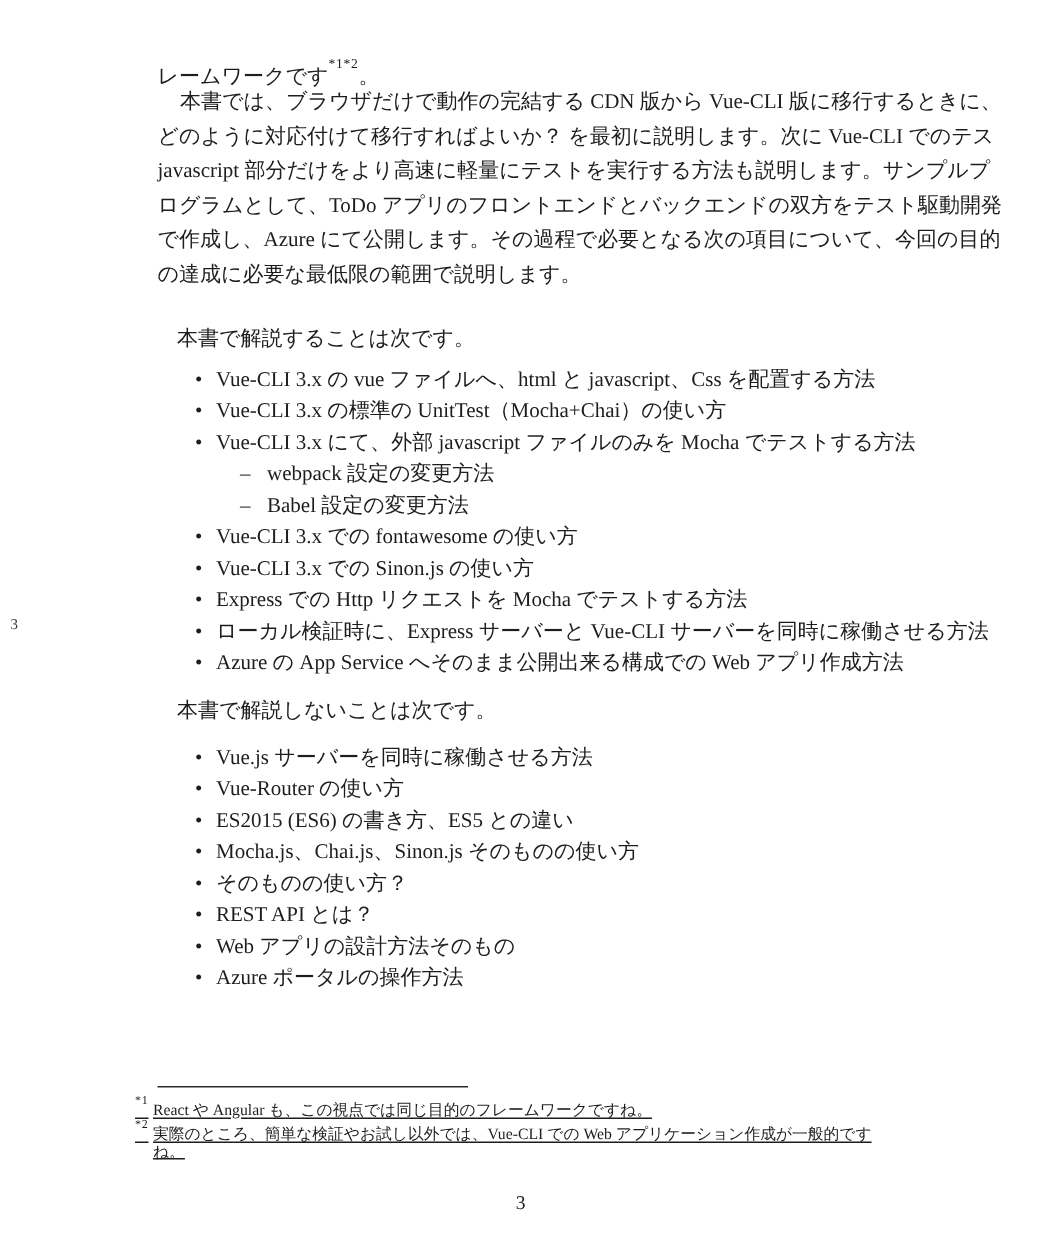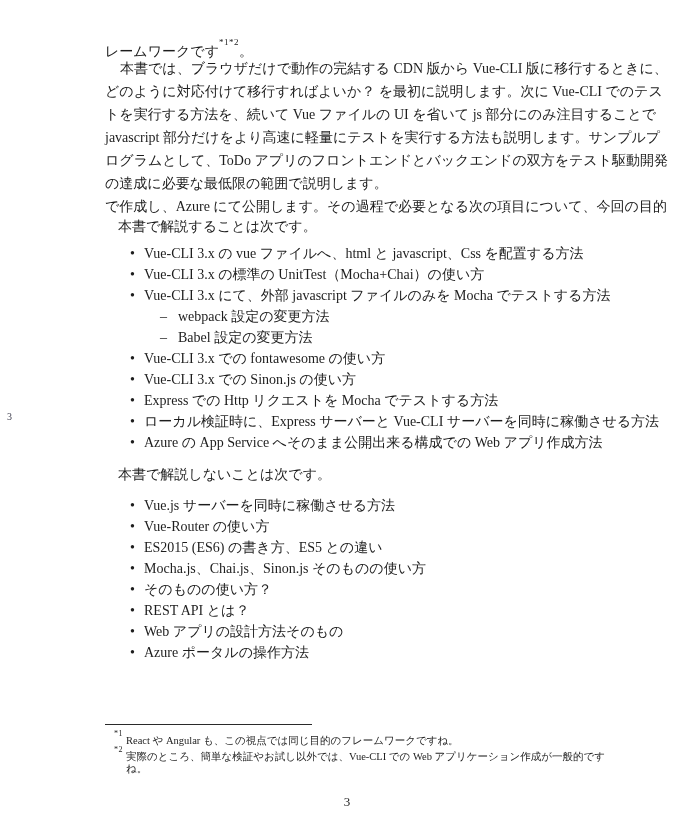--- a/index.html
+++ b/index.html
@@ -30,44 +30,43 @@
   }
   .list { position:absolute; left:105px; width:565px; }
   .li {
     position:relative; padding-left:39px;
     font-size:14px; line-height:21px; height:21px; white-space:nowrap;
   }
   .li .mk { position:absolute; left:25px; top:0; }
   .li.sub { padding-left:73px; }
   .li.sub .mk { left:55px; }
   .fnrule { position:absolute; left:105px; top:724px; width:207px; height:1px; background:#2a2a2a; }
-  .footnotes { position:absolute; left:114px; top:729px; width:555px; font-size:10.5px; }
+  .footnotes { position:absolute; left:90px; top:729px; width:555px; font-size:10.5px;text-decoration:underline; }
   .fnline { line-height:16px; height:16px; white-space:nowrap; }
   .fnline.cont { padding-left:12px; }
   .fnm { font-size:8px; position:relative; top:-3px; margin-right:3px; letter-spacing:0.5px; }
   .pagenum { position:absolute; left:0; right:0; top:794px; text-align:center; font-size:13px; }
   .margin-note { position:absolute; left:7px; top:411px; font-size:10px; color:#3a3a4a; }
 </style>
 </head>
 <body>
 
 <div class="page">
 
   <div class="margin-note">3</div>
 
   <div class="cline"><span>レームワークです</span><sup class="supmark">*1</sup><sup class="supmark">*2</sup><span>。</span></div>
 
   <div class="para">
     <div class="pline j indent">本書では、ブラウザだけで動作の完結する CDN 版から Vue-CLI 版に移行するときに、</div>
     <div class="pline j">どのように対応付けて移行すればよいか？ を最初に説明します。次に Vue-CLI でのテス</div>
-    <div class="pline j">トを実行する方法を、続いて Vue ファイルの UI を省いて js 部分にのみ注目することで</div>
     <div class="pline j">javascript 部分だけをより高速に軽量にテストを実行する方法も説明します。サンプルプ</div>
     <div class="pline j">ログラムとして、ToDo アプリのフロントエンドとバックエンドの双方をテスト駆動開発</div>
+    <div class="pline j">で作成し、Azure にて公開します。その過程で必要となる次の項目について、今回の目的</div>
     <div class="pline">の達成に必要な最低限の範囲で説明します。</div>
-    <div class="pline j">で作成し、Azure にて公開します。その過程で必要となる次の項目について、今回の目的</div>
   </div>
 
   <div class="sheading" style="top:215px">本書で解説することは次です。</div>
 
   <div class="list" style="top:243px">
     <div class="li"><span class="mk">•</span><span class="it">Vue-CLI 3.x の vue ファイルへ、html と javascript、Css を配置する方法</span></div>
     <div class="li"><span class="mk">•</span><span class="it">Vue-CLI 3.x の標準の UnitTest（Mocha+Chai）の使い方</span></div>
     <div class="li"><span class="mk">•</span><span class="it">Vue-CLI 3.x にて、外部 javascript ファイルのみを Mocha でテストする方法</span></div>
     <div class="li sub"><span class="mk">–</span><span class="it">webpack 設定の変更方法</span></div>
     <div class="li sub"><span class="mk">–</span><span class="it">Babel 設定の変更方法</span></div>

